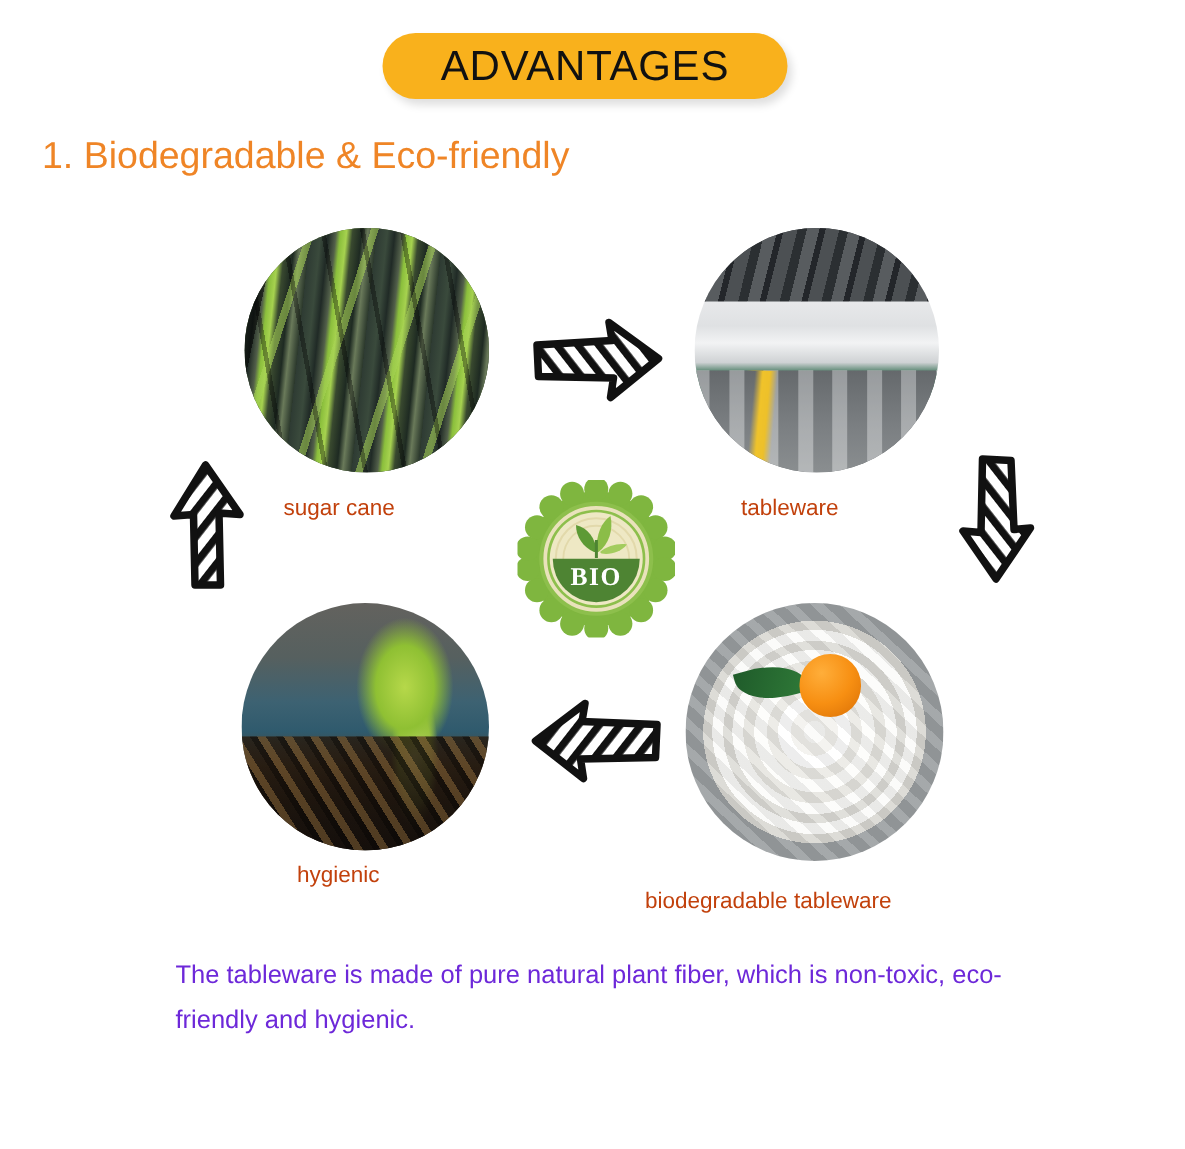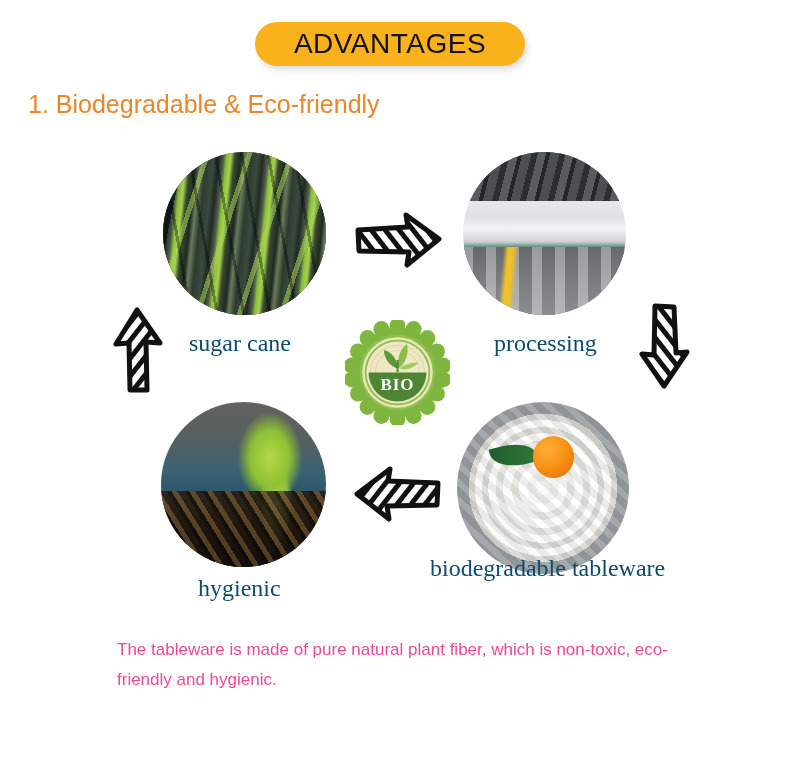--- a/index.html
+++ b/index.html
@@ -142,29 +142,29 @@
     left: 20%; top: 24%;
     width: 27%; height: 14%;
     background: linear-gradient(120deg, #1f5b2a, #2f7a38);
     border-radius: 0 80% 0 80%;
     transform: rotate(-16deg);
   }
 
   
   .circle-label {
     position: absolute;
-    font-size: 24px;
-    color: #0c4a6e;
-    font-family: Liberation Serif, serif;
+    font-size: 15px;
+    color: #c2410c;
+    font-family: Liberation Sans, sans-serif;
     white-space: nowrap;
   }
   #label-cane       { left: 189px; top: 330px; }
   #label-processing { left: 494px; top: 330px; }
   #label-compost    { left: 198px; top: 575px; }
-  #label-tableware  { left: 430px; top: 555px; }
+  #label-tableware  { left: 430px; top: 592px; }
 
   
   .arrow { position: absolute; }
   #arrow-right  { left: 354px; top: 212px; width: 88px; height: 56px; }
   #arrow-down   { left: 638px; top: 302px; width: 52px; height: 88px; }
   #arrow-left   { left: 354px; top: 466px; width: 88px; height: 56px; }
   #arrow-up     { left: 112px; top: 306px; width: 52px; height: 88px; }
 
   
   #bio-badge {
@@ -173,21 +173,21 @@
     width: 105px; height: 105px; font-weight: bold;
   }
 
   
   #body-paragraph {
     position: absolute;
     left: 117px; top: 635px;
     width: 560px;
     font-size: 17px;
     line-height: 30px;
-    color: #ec4899;
+    color: #6d28d9;
     font-family: "Liberation Sans", sans-serif;
   }
 </style>
 </head>
 <body>
 
 <div id="page">
 
   <div class="banner">
     <span class="banner-text">ADVANTAGES</span>
@@ -207,21 +207,21 @@
     <div class="photo-inner"></div>
   </div>
 
   <div class="photo-circle" id="photo-tableware">
     <div class="photo-inner"></div>
     <div class="leaf"></div>
     <div class="orange"></div>
   </div>
 
   <div class="circle-label" id="label-cane">sugar cane</div>
-  <div class="circle-label" id="label-processing">processing</div>
+  <div class="circle-label" id="label-processing">tableware</div>
   <div class="circle-label" id="label-tableware">biodegradable tableware</div>
   <div class="circle-label" id="label-compost">hygienic</div>
 
   <div class="arrow" id="arrow-right">
     <svg viewBox="0 0 88 56" width="88" height="56" aria-hidden="true">
       <defs>
         <pattern id="hatchR" width="11" height="11" patternUnits="userSpaceOnUse" patternTransform="rotate(-38)">
           <rect width="11" height="11" fill="#ffffff"></rect>
           <rect width="5" height="11" fill="#111111"></rect>
         </pattern>

